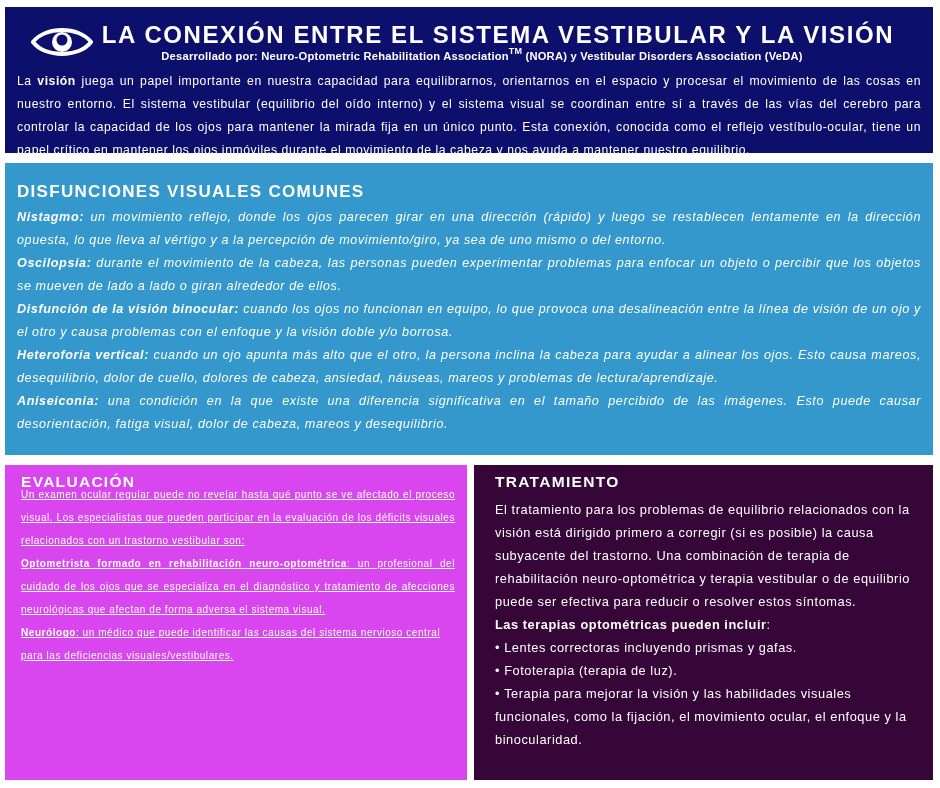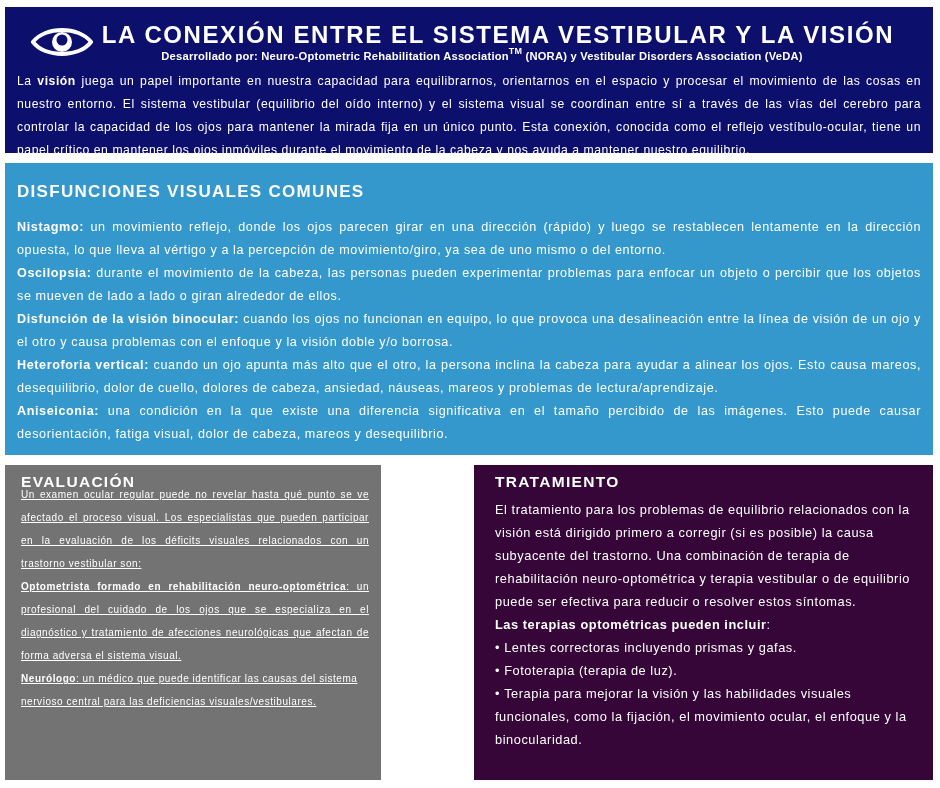--- a/index.html
+++ b/index.html
@@ -16,26 +16,26 @@
            font-family: "Liberation Sans Narrow", "Liberation Sans", sans-serif; }
   #subtitle { position: absolute; left: 0; right: 0; top: 42px; padding-left: 26px; text-align: center;
               font-weight: bold; font-size: 11.2px; line-height: 14px; white-space: nowrap; letter-spacing: 0.2px; }
   #subtitle sup { font-size: 9px; position: relative; top: -2px; vertical-align: top; line-height: 9px; }
   #intro { position: absolute; left: 12px; right: 12px; top: 63px; font-size: 12.2px; line-height: 23px;
            text-align: justify; letter-spacing: 0.55px; }
 
   
   #disfunciones { left: 5px; top: 163px; width: 928px; height: 292px; background: #3498cd; }
   #disfunciones h2 { position: absolute; left: 12px; top: 19px; font-size: 17px; letter-spacing: 1.3px; font-weight: bold; text-align: right; }
-  #disfunciones .items { position: absolute; left: 12px; right: 12px; top: 53px; font-size: 12.6px; line-height: 23px;
-                          text-align: justify; letter-spacing: 0.6px; }
+  #disfunciones .items { position: absolute; left: 12px; right: 12px; top: 43px; font-size: 12.6px; line-height: 23px;
+                          text-align: justify; letter-spacing: 0.6px; font-style: italic; }
   .item b { font-weight: bold; }
 
   
-  #evaluacion { left: 5px; top: 465px; width: 376px; height: 315px; background: #737373; }
+  #evaluacion { left: 5px; top: 465px; width: 462px; height: 315px; background: #d946ef; }
   #evaluacion h2 { position: absolute; left: 16px; top: 8px; font-size: 15.5px; letter-spacing: 1.3px; font-weight: bold; }
   #evaluacion .body { position: absolute; left: 16px; right: 12px; top: 18px; font-size: 10px; line-height: 23px;
                       letter-spacing: 0.55px; text-decoration: underline; }
   .just { text-align: justify; }
   .left { text-align: left; }
 
   
   #tratamiento { left: 474px; top: 465px; width: 459px; height: 315px; background: #350637; }
   #tratamiento h2 { position: absolute; left: 21px; top: 8px; font-size: 15.5px; letter-spacing: 1.3px; font-weight: bold; }
   #tratamiento .body { position: absolute; left: 21px; right: 12px; top: 33px; font-size: 12.8px; line-height: 23px;

